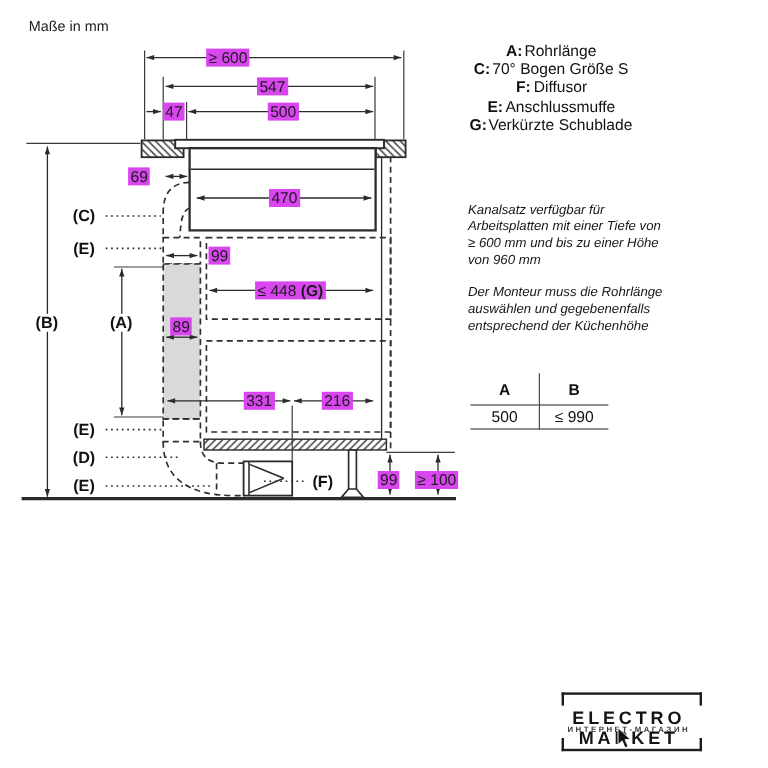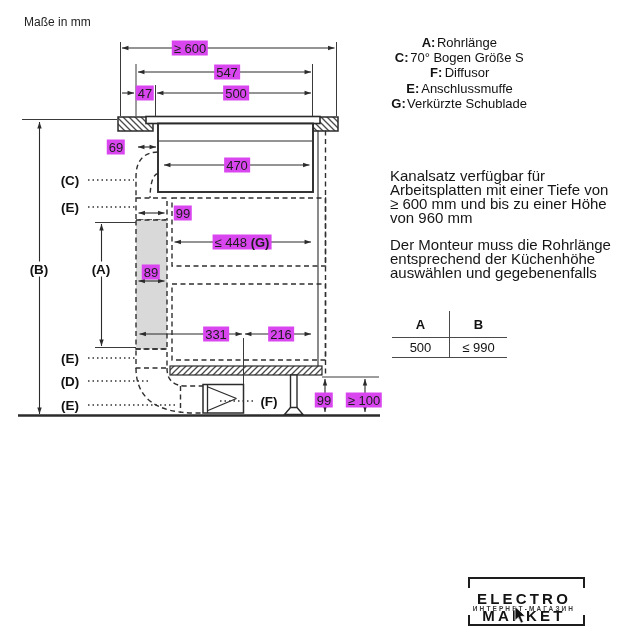--- a/index.html
+++ b/index.html
@@ -6,21 +6,21 @@
   body{width:640px;height:640px;background:#ffffff;position:relative;overflow:hidden;
        font-family:"Liberation Sans","DejaVu Sans",sans-serif;color:#1c1c1c;}
   .abs{position:absolute;}
   .ctr{position:absolute;transform:translate(-50%,-50%);white-space:nowrap;}
   .dim{font-size:13px;background:#d946ef;padding:0 2px;color:#1c1c1c;}
   .lbl{font-size:13.5px;font-weight:bold;color:#111;}
   .bgw{background:#fff;padding:0 2px;}
   .title{left:24px;top:15px;font-size:12px;color:#222;}
   .legend{left:390px;top:35px;font-size:13px;line-height:15.2px;color:#111;text-align:center;}
   .legend .lk{font-weight:bold;display:inline-block;min-width:17px;}
-  .note{left:390px;font-size:15px;line-height:13.9px;color:#161616;}
+  .note{left:390px;font-size:11px;line-height:13.9px;color:#161616;font-style:italic;}
   .spec{left:392px;top:311px;border-collapse:collapse;font-size:13px;color:#111;
         text-align:center;position:absolute;}
   .spec th{font-weight:bold;width:55px;height:24px;border-bottom:1.3px solid #4a4a4a;}
   .spec td{height:17px;}
   .spec .cdiv{border-right:1.3px solid #4a4a4a;}
   .spec tr.r1 td{border-bottom:1.3px solid #4a4a4a;}
   .logo-name{left:444px;top:590px;width:160px;text-align:center;font-size:15px;
              font-weight:600;letter-spacing:3.2px;color:#141414;}
   .logo-sub{left:444px;top:605px;width:160px;text-align:center;font-size:6.5px;
             font-weight:600;letter-spacing:2.1px;color:#3c3c3c;}
@@ -159,22 +159,22 @@
 
 <div class="abs note" style="top:169px">
   <div>Kanalsatz verfügbar für</div>
   <div>Arbeitsplatten mit einer Tiefe von</div>
   <div>≥ 600 mm und bis zu einer Höhe</div>
   <div>von 960 mm</div>
 </div>
 
 <div class="abs note" style="top:238px">
   <div>Der Monteur muss die Rohrlänge</div>
+  <div>auswählen und gegebenenfalls</div>
   <div>entsprechend der Küchenhöhe</div>
-  <div>auswählen und gegebenenfalls</div>
 </div>
 
 <table class="spec">
   <tbody>
       <tr>
     <th class="cdiv">A</th>
     <th>B</th>
   </tr>
   <tr class="r1">
     <td class="cdiv">500</td>

